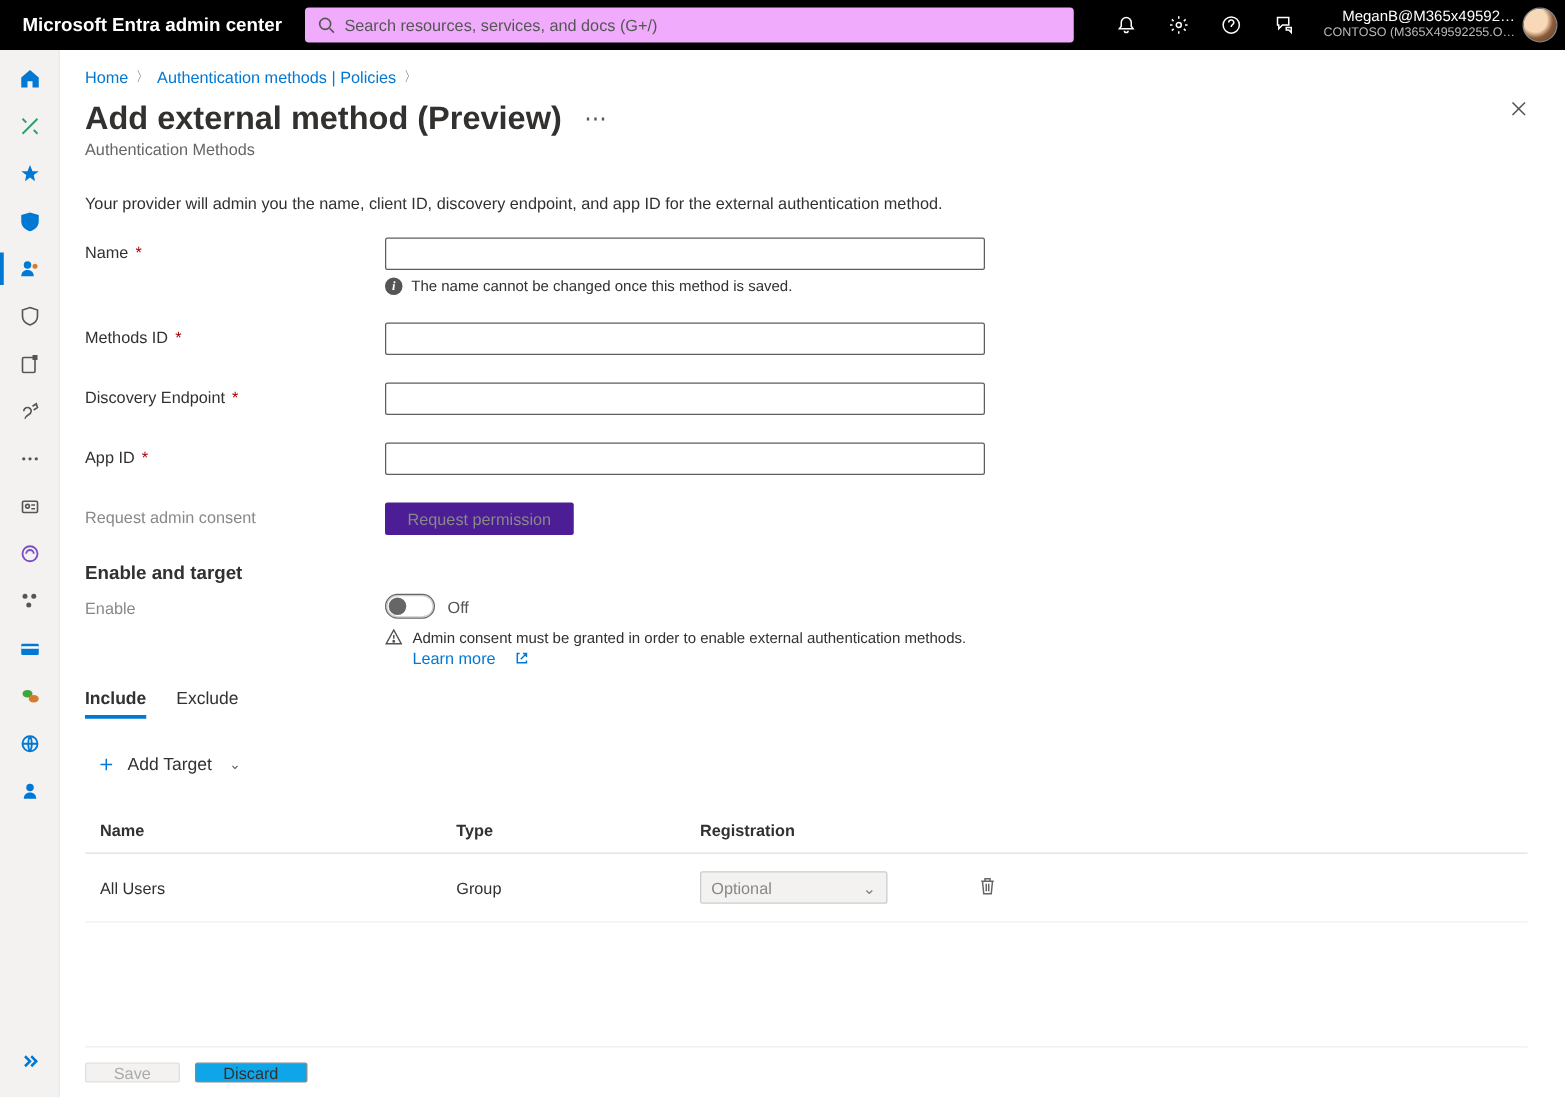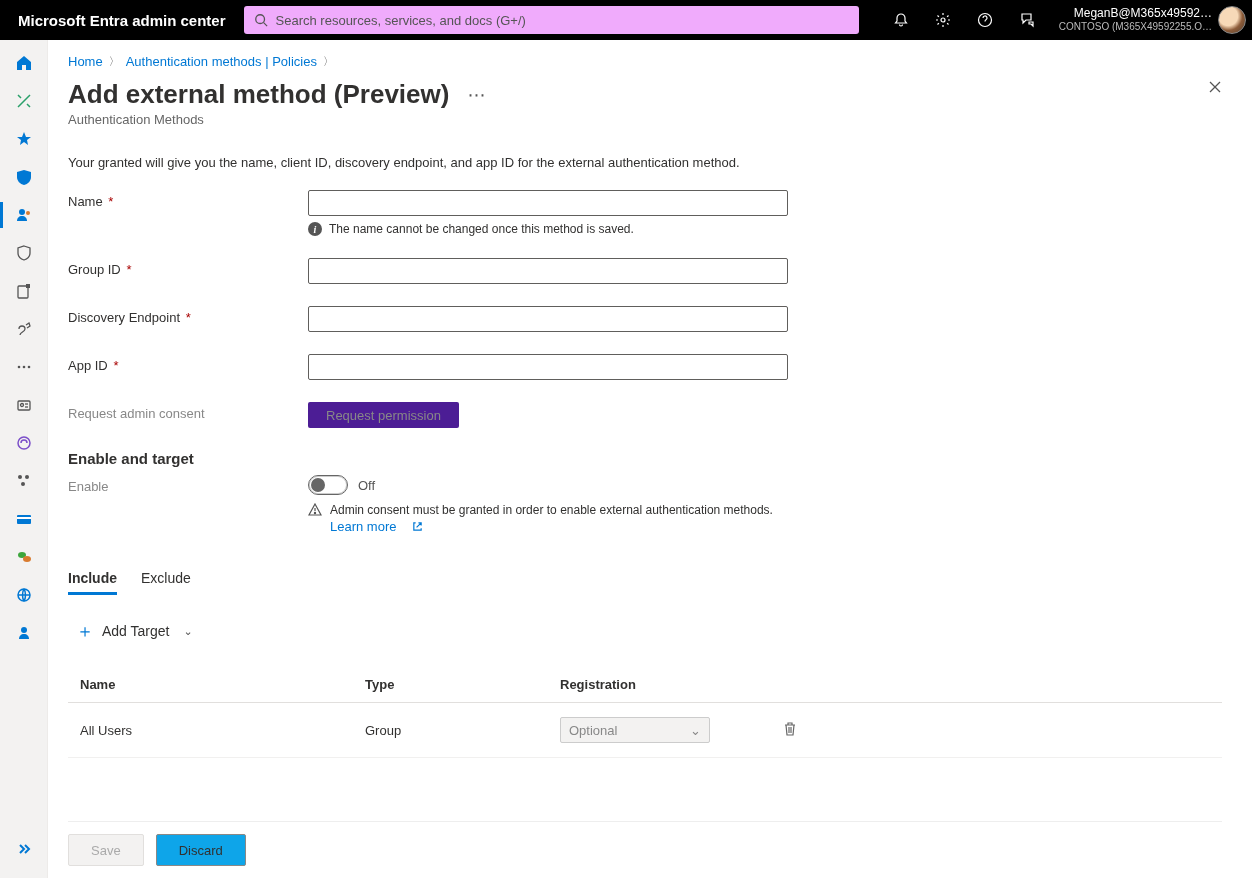--- a/index.html
+++ b/index.html
@@ -59,42 +59,42 @@
 .toggle-wrap { display: flex; align-items: center; gap: 10px; }
 .toggle { width: 40px; height: 20px; border-radius: 10px; border: 1px solid #666; background: #fff; position: relative; cursor: pointer; box-shadow: inset 0 0 0 1px #ccc; }
 .toggle .knob { position: absolute; left: 2px; top: 2px; width: 14px; height: 14px; border-radius: 50%; background: #666; }
 .toggle-label { color: #555; font-size: 13px; }
 
 .warn-line { display: flex; align-items: flex-start; font-size: 12px; margin-top: 8px; gap: 8px; }
 .warn-icon svg { display: block; }
 .learn-more { color: #0078d4; text-decoration: none; display: inline-flex; align-items: center; gap: 16px; margin-top: 2px; cursor: pointer; font-size: 13px; }
 
 
-.tabs { display: flex; gap: 24px; border-bottom: none; margin-top: 30px; margin-bottom: 18px; }
+.tabs { display: flex; gap: 24px; border-bottom: none; margin-top: 10px; margin-bottom: 18px; }
 .tab { font-size: 14px; padding: 6px 0; cursor: pointer; color: #323130; }
 .tab.active { font-weight: 600; border-bottom: 3px solid #0078d4; }
 
 .add-target { display: inline-flex; align-items: center; gap: 8px; color: #323130; cursor: pointer; font-size: 14px; padding: 6px 4px; margin-left: 4px; }
 .add-target .plus { color: #0078d4; font-size: 18px; font-weight: 300; }
 .add-target .chev { color: #555; font-size: 11px; margin-left: 6px; }
 
 
 .tbl { width: 100%; margin-top: 18px; }
 .tbl-head { display: flex; border-bottom: 1px solid #e1dfdd; padding: 10px 12px; font-size: 13px; color: #323130; font-weight: 600; }
 .tbl-row { display: flex; align-items: center; padding: 14px 12px; border-bottom: 1px solid #f1f0ef; font-size: 13px; }
 .col-name { flex: 0 0 285px; }
 .col-type { flex: 0 0 195px; }
 .col-reg { flex: 0 0 200px; }
 .col-act { flex: 0 0 60px; display: flex; justify-content: center; }
 .select-box { width: 150px; height: 26px; border: 1px solid #ccc; background: #f3f2f1; color: #888; font-size: 13px; display: flex; align-items: center; justify-content: space-between; padding: 0 8px; border-radius: 2px; cursor: default; }
 .trash { color: #666; cursor: pointer; }
 
 
 .footer { position: absolute; left: 20px; right: 30px; bottom: 12px; display: flex; gap: 12px; border-top: 1px solid #eee; padding-top: 12px; }
-.btn { height: 32px; padding: 0 22px; font-size: 13px; border-radius: 2px; cursor: pointer; }
+.btn { height: 16px; padding: 0 22px; font-size: 13px; border-radius: 2px; cursor: pointer; }
 .btn-save { background: #f3f2f1; border: 1px solid #e1dfdd; color: #aaa; cursor: default; }
 .btn-discard { background: #0ea5e9; border: 1px solid #8a8886; color: #323130; }
 </style>
 </head>
 <body>
 
 <div class="topbar">
   <div class="brand">Microsoft Entra admin center</div>
   <div class="search-wrap">
     <div class="search-box">
@@ -256,35 +256,35 @@
       <span class="more-btn">⋯</span>
     </div>
     <div class="close-x">
       <svg width="14" height="14" viewBox="0 0 14 14" stroke="#555" stroke-width="1.3">
           <line x1="2" y1="2" x2="12" y2="12"></line>
           <line x1="12" y1="2" x2="2" y2="12"></line>
         </svg>
     </div>
     <div class="subtitle">Authentication Methods</div>
 
-    <div class="section-desc">Your granted will give you the name, client ID, discovery endpoint, and app ID for the external authentication method.</div>
+    <div class="section-desc">Your provider will admin you the name, client ID, discovery endpoint, and app ID for the external authentication method.</div>
 
     <div class="form-row">
       <div class="form-label"><span>Name</span> <span class="req">*</span></div>
       <div class="form-field">
         <input class="text-input" style="">
         <div class="info-line">
           <span class="info-icon">i</span>
           <span>The name cannot be changed once this method is saved.</span>
         </div>
       </div>
     </div>
 
     <div class="form-row">
-      <div class="form-label"><span>Group ID</span> <span class="req">*</span></div>
+      <div class="form-label"><span>Methods ID</span> <span class="req">*</span></div>
       <div class="form-field"><input class="text-input" style=""></div>
     </div>
 
     <div class="form-row">
       <div class="form-label"><span>Discovery Endpoint</span> <span class="req">*</span></div>
       <div class="form-field"><input class="text-input" style=""></div>
     </div>
 
     <div class="form-row">
       <div class="form-label"><span>App ID</span> <span class="req">*</span></div>

